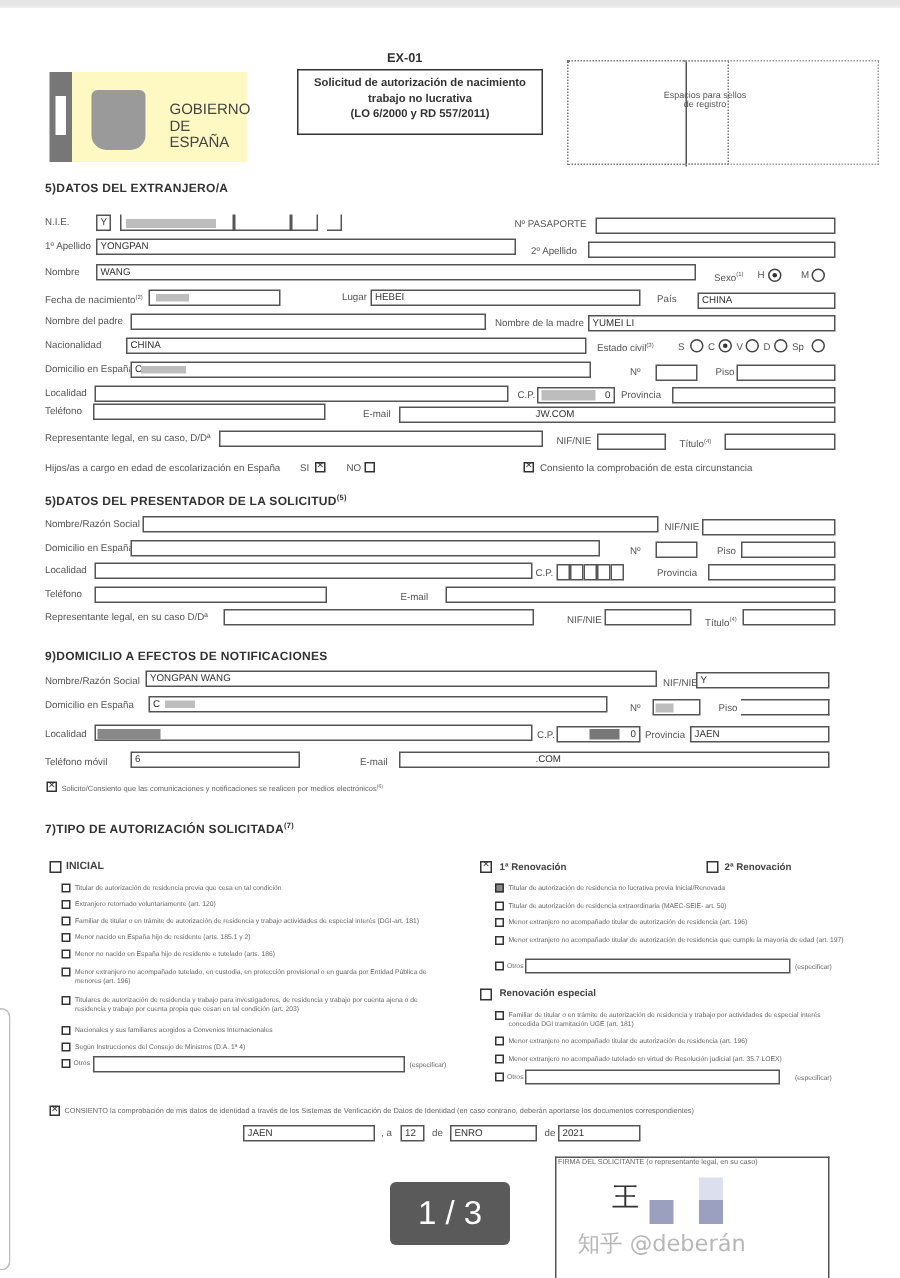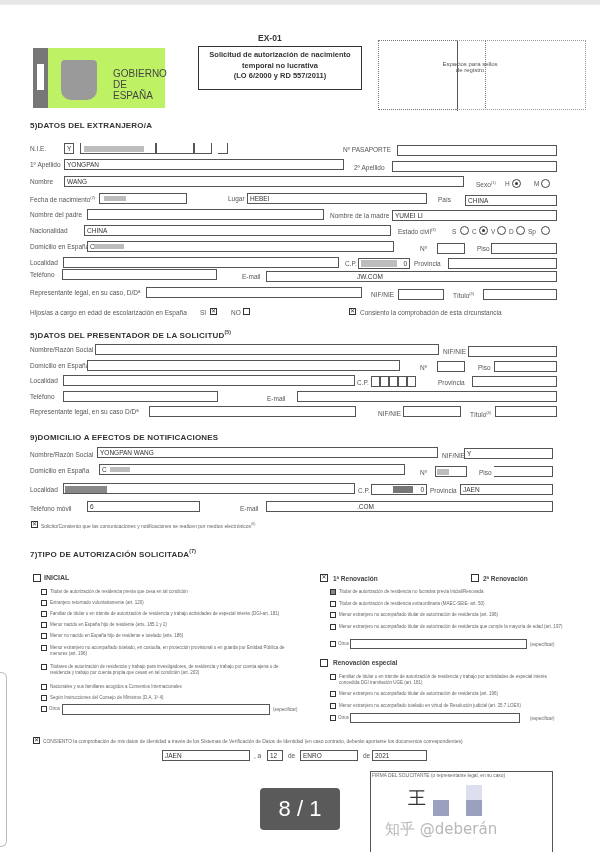--- a/index.html
+++ b/index.html
@@ -18,32 +18,32 @@
   .optline { position: absolute; font-size: 4.5px; color: #666; white-space: nowrap; }
   .cpcell { position: absolute; border: 1px solid #555; width: 9px; height: 11px; background:#fff; }
 </style>
 </head>
 <body>
 
 <div class="topbar"></div>
 
 <div class="abs" style="left:0;top:672px;width:7px;height:175px;border:1px solid #bbb;border-left:none;border-radius:0 6px 6px 0;"></div>
 
-<div class="abs" style="left:33px;top:48px;width:132px;height:60px;background:#bef264;">
+<div class="abs" style="left:33px;top:48px;width:132px;height:60px;background:#fef9c3;">
   <div class="abs" style="left:0;top:0;width:15px;height:60px;background:#777;"></div>
   <div class="abs" style="left:4px;top:16px;width:7px;height:26px;background:#fff;"></div>
   <div class="abs" style="left:28px;top:12px;width:36px;height:40px;background:#9a9a9a;border-radius:4px 4px 10px 10px;"></div>
   <div class="abs" style="left:80px;top:20px;font-size:10px;color:#444;">GOBIERNO</div>
   <div class="abs" style="left:80px;top:31px;font-size:10px;color:#444;">DE ESPAÑA</div>
 </div>
 
 <div class="abs" style="left:258px;top:33px;font-size:8.5px;font-weight:bold;">EX-01</div>
 <div class="abs" style="left:198px;top:46px;width:164px;height:44px;border:1.5px solid #333;text-align:center;font-size:7.5px;font-weight:bold;line-height:10.5px;padding-top:3px;">
   <div>Solicitud de autorización de nacimiento</div>
-  <div>temporal no lucrativa</div>
+  <div>trabajo no lucrativa</div>
   <div>(LO 6/2000 y RD 557/2011)</div>
 </div>
 
 <div class="abs" style="left:378px;top:40px;width:108px;height:70px;border:1px dotted #777;">
   <div class="abs" style="left:78px;top:0;width:1px;height:70px;border-left:1px solid #555;"></div>
 </div>
 <div class="abs" style="left:456px;top:40px;width:130px;height:70px;border:1px dotted #999;border-left:none;"></div>
 <div class="abs" style="left:440px;top:61px;font-size:6px;color:#555;text-align:center;width:60px;">
   <div>Espacios para sellos</div>
   <div>de registro</div>
@@ -279,16 +279,16 @@
 
 <div class="abs" style="left:370px;top:771px;width:183px;height:81px;border-left:1px solid #555;border-right:1px solid #555;border-top:1px solid #555;">
   <div class="optline" style="left:1px;top:1px;font-size:4.8px;">FIRMA DEL SOLICITANTE (o representante legal, en su caso)</div>
 </div>
 <div class="abs" style="left:408px;top:786px;font-size:18px;color:#333;font-family:'DejaVu Serif',serif;">王</div>
 <div class="redact" style="left:433px;top:800px;width:16px;height:16px;background:#9aa0bd;"></div>
 <div class="redact" style="left:466px;top:785px;width:16px;height:15px;background:#dcdfee;"></div>
 <div class="redact" style="left:466px;top:800px;width:16px;height:16px;background:#9aa0bd;"></div>
 
 <div class="abs" style="left:260px;top:788px;width:80px;height:42px;background:#5a5a5a;border-radius:4px;color:#fff;font-size:22px;text-align:center;line-height:42px;">
-  <span>8 / 1</span>
+  <span>1 / 3</span>
 </div>
 
 <div class="abs" style="left:385px;top:820px;font-size:15px;color:rgba(170,170,170,0.85);font-family:'DejaVu Sans',sans-serif;white-space:nowrap;">知乎 @deberán</div>
 
 </body></html>

